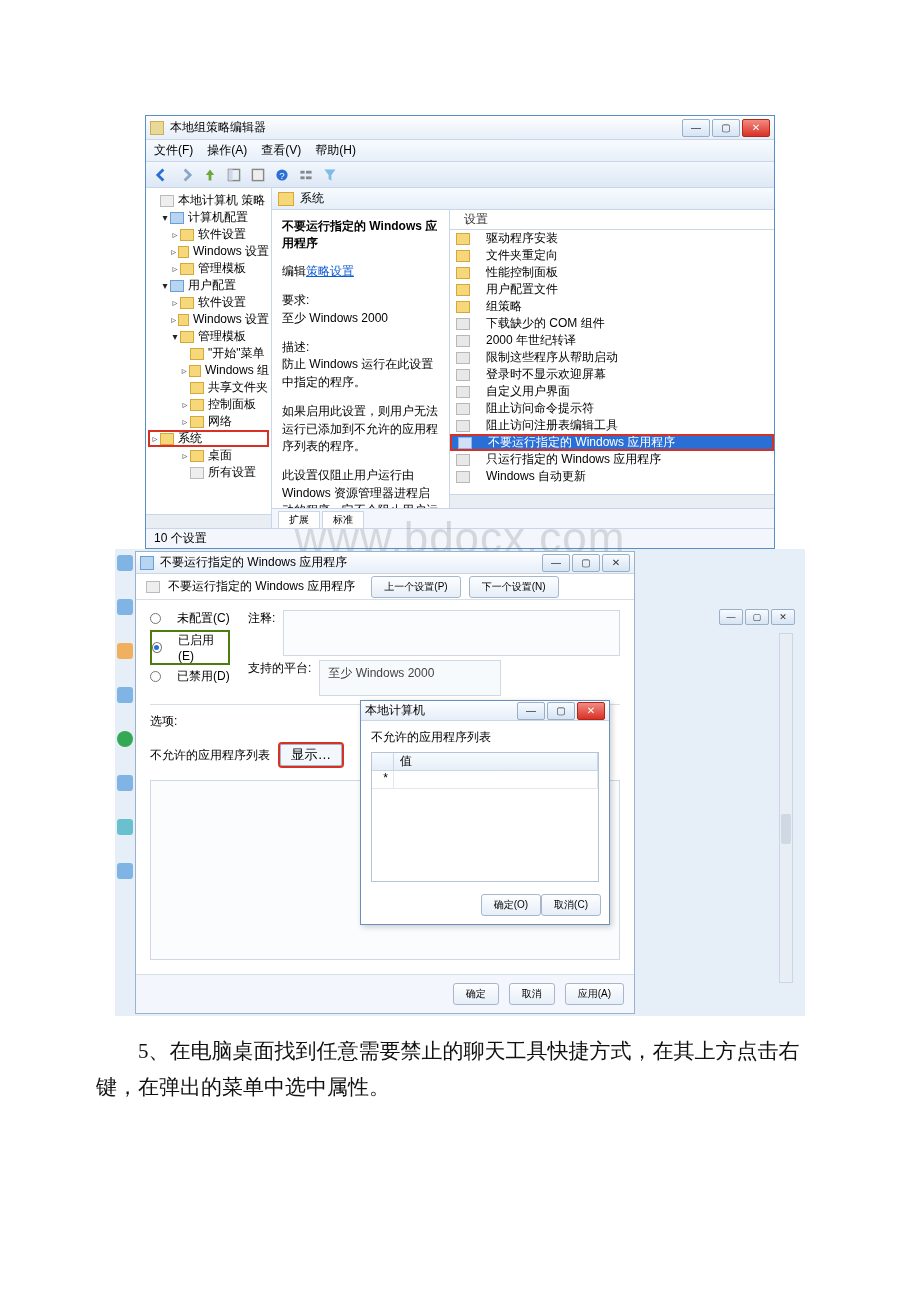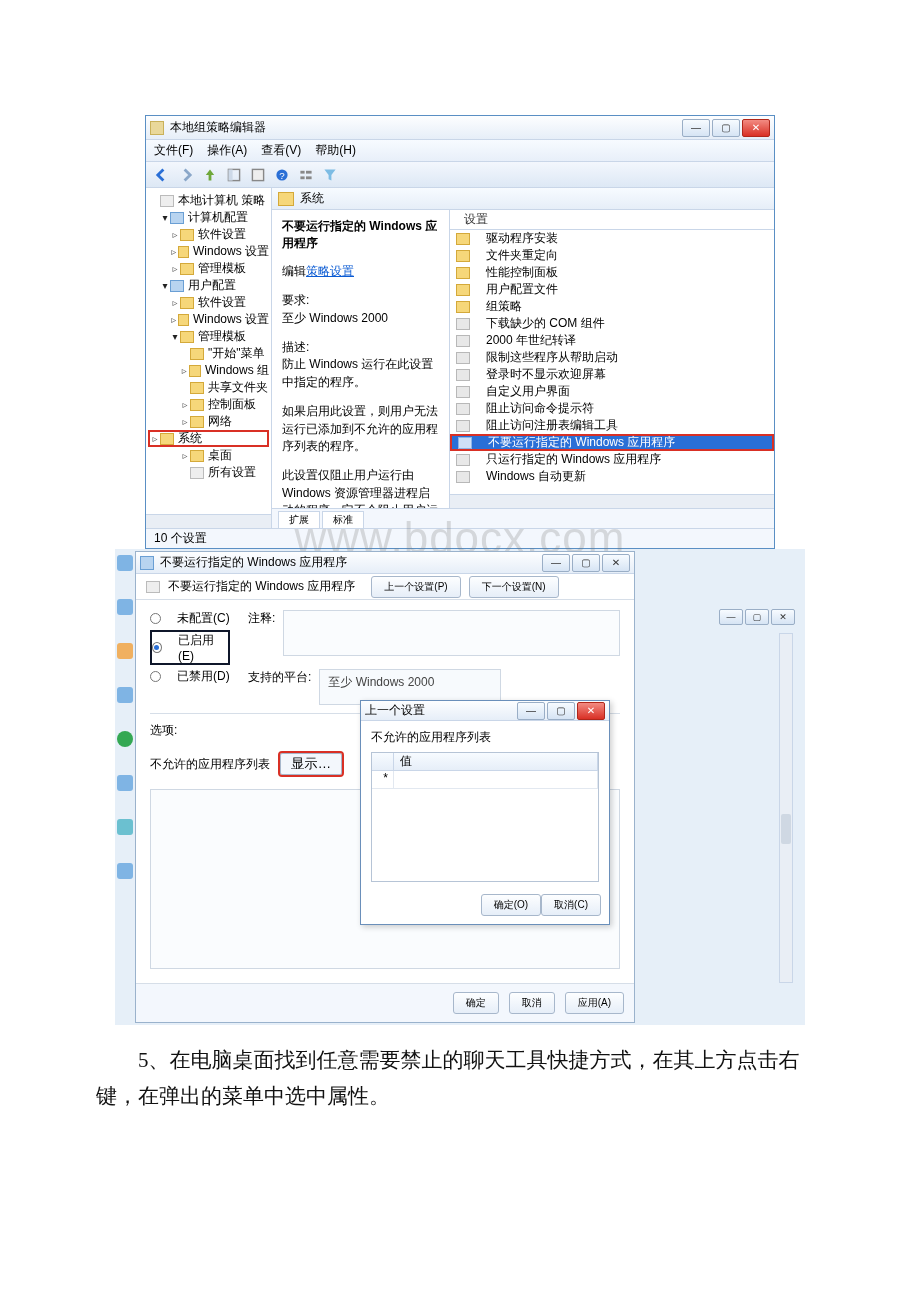--- a/index.html
+++ b/index.html
@@ -62,24 +62,24 @@
   .dicon.c { background: #6bc0d0; }
   .win2 { width: 500px; border: 1px solid #9ab2cc; background: #fff; position: relative; }
   .win2 .titlebar { height: 22px; }
   .win2 .titlebar .ticon { background: #b8d4f0; border-color: #6a9fd4; }
   .win2 .subhead { height: 26px; display: flex; align-items: center; padding: 0 10px; gap: 8px; border-bottom: 1px solid #d6dee8; }
   .win2 .subhead .sicon { width: 14px; height: 12px; background: #eee; border: 1px solid #bbb; }
   .navbtn { height: 22px; padding: 0 12px; border: 1px solid #a7b7cb; border-radius: 3px; background: linear-gradient(#fdfeff,#e6eef8); font-size: 10px; display: inline-flex; align-items: center; }
   .form-area { padding: 10px 14px 14px; }
   .radios { display: flex; flex-direction: column; gap: 3px; margin-bottom: 6px; }
   .radio-row { display: flex; align-items: center; gap: 16px; font-size: 12px; }
-  .radio-row.sel { border: 2px solid #0f172a; padding: 0 4px 0 0; width: 80px; }
+  .radio-row.sel { border: 2px solid #4d7c0f; padding: 0 4px 0 0; width: 80px; }
   .radio-dot { width: 11px; height: 11px; border: 1px solid #777; border-radius: 50%; display: inline-flex; align-items: center; justify-content: center; }
   .radio-dot.on::after { content: ""; width: 5px; height: 5px; background: #2a6fd6; border-radius: 50%; }
-  .support-row { margin-top: 13px; display: flex; gap: 8px; align-items: flex-start; }
+  .support-row { margin-top: 4px; display: flex; gap: 8px; align-items: flex-start; }
   .support-box { border: 1px solid #cfd8e3; background: #f7fafd; width: 182px; height: 36px; padding: 4px 8px; font-size: 12px; color: #444; }
   .divider { border-top: 1px solid #d6dee8; margin: 8px 0; }
   .opt-label { margin: 6px 0 14px; }
   .list-row { display: flex; align-items: center; gap: 10px; }
   .btn-show { height: 22px; padding: 0 10px; border: 1px solid #a7b7cb; border-radius: 2px; background: #f3f7fc; outline: 2px solid #d93025; }
   .arrow-svg { position: absolute; left: 332px; top: 200px; pointer-events: none; }
   .big-textbox { margin-top: 14px; border: 1px solid #cfd8e3; background: #fafcfe; height: 180px; }
   .footer-btns { display: flex; justify-content: flex-end; gap: 10px; padding: 8px 10px; border-top: 1px solid #d6dee8; background: #f3f7fd; }
   .side-win { position: absolute; right: 10px; top: 60px; width: 150px; }
   .side-win .winbtns .winbtn { width: 24px; height: 16px; font-size: 9px; }
@@ -441,21 +441,21 @@
       </div>
 
       <div class="footer-btns">
         <span class="navbtn">确定</span>
         <span class="navbtn">取消</span>
         <span class="navbtn">应用(A)</span>
       </div>
 
       <div class="modal">
         <div class="titlebar">
-          <span>上一个设置</span>
+          <span>本地计算机</span>
           <span class="spacer"></span>
           <div class="winbtns">
             <div class="winbtn">—</div>
             <div class="winbtn">▢</div>
             <div class="winbtn close">✕</div>
           </div>
         </div>
         <div class="mbody">
           <div>不允许的应用程序列表</div>
           <div class="mtable">

